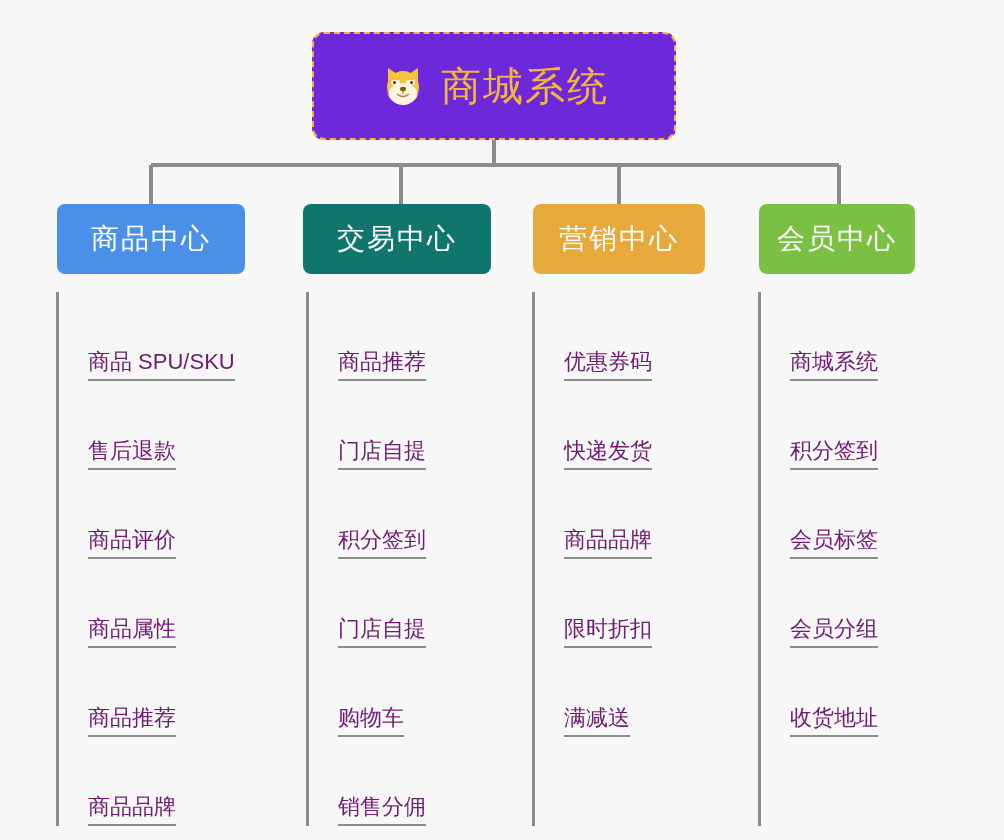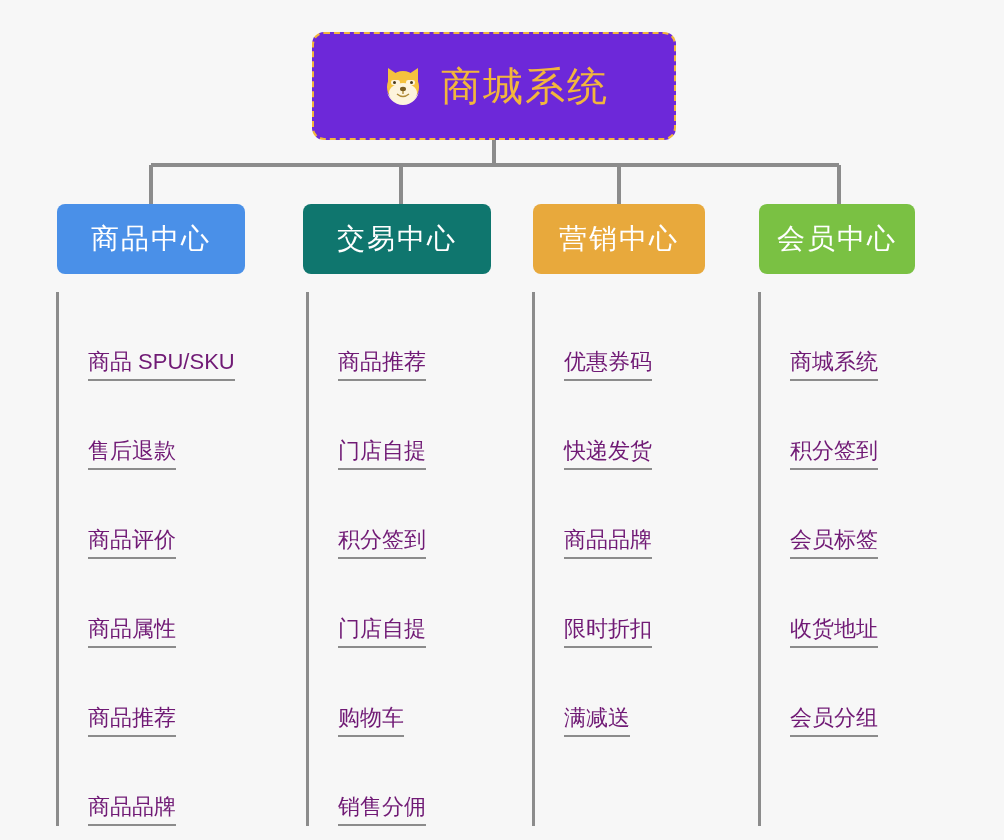--- a/index.html
+++ b/index.html
@@ -234,21 +234,21 @@
       <div class="item">
           <span class="item-label">商城系统</span>
         </div>
       <div class="item">
           <span class="item-label">积分签到</span>
         </div>
       <div class="item">
           <span class="item-label">会员标签</span>
         </div>
       <div class="item">
+          <span class="item-label">会员分组</span>
+        </div>
+      <div class="item">
           <span class="item-label">收货地址</span>
         </div>
-      <div class="item">
-          <span class="item-label">会员分组</span>
-        </div>
     </div>
   </div>
 
 </div>
 
 </body></html>

